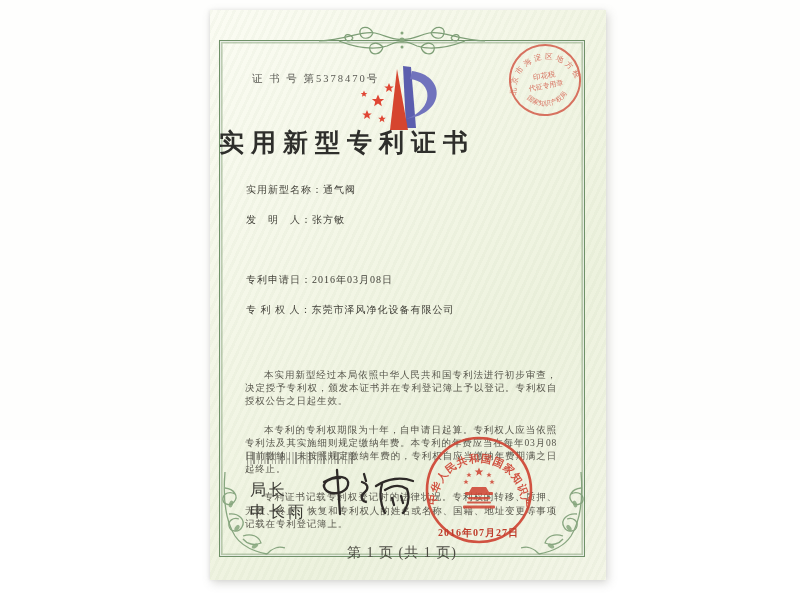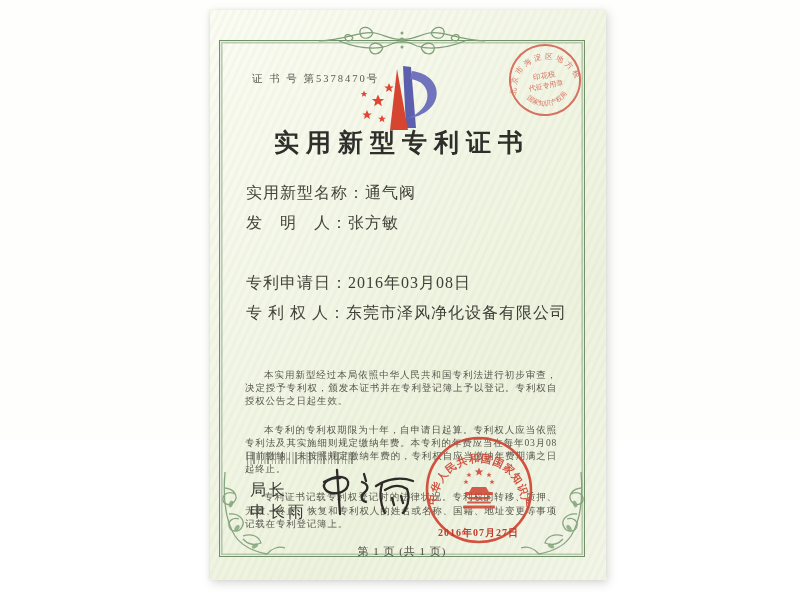--- a/index.html
+++ b/index.html
@@ -15,43 +15,43 @@
   
   .frame{position:absolute;left:9px;top:30px;width:366px;height:517px;
          border:1.6px solid #6f9068;
          box-shadow:inset 0 0 0 1px rgba(255,255,255,0.65), inset 0 0 0 2.6px rgba(128,158,118,0.5);}
   .ornament-top{position:absolute;left:107px;top:10px;width:170px;height:40px;}
   .corner{position:absolute;width:64px;height:86px;}
   .corner.bl{left:11px;top:460px;}
   .corner.br{left:311px;top:460px;transform:scaleX(-1);}
   .cert-no{position:absolute;left:42px;top:62px;font-size:10.5px;letter-spacing:2px;color:#5a5a54;}
   .logo{position:absolute;left:145px;top:48px;width:92px;height:84px;}
-  .title{position:absolute;left:9px;top:116px;width:366px;text-align:center;
+  .title{position:absolute;left:9px;top:116px;width:366px;text-align:left;
          font-size:25px;letter-spacing:7px;color:#2e2e2b;font-weight:600;}
-  .field{position:absolute;left:36px;font-size:16px;color:#45443c;letter-spacing:1px;white-space:nowrap;}
+  .field{position:absolute;left:36px;font-size:10px;color:#45443c;letter-spacing:1px;white-space:nowrap;}
   .field .val{color:#3f3e37;}
   .f0{top:173px}.f1{top:203px}.f2{top:237px}.f3{top:263px}.f4{top:293px}.f5{top:323px}
   .body-text{position:absolute;left:20px;top:344px;width:342px;color:#57564c;
              font-size:9.5px;line-height:13.2px;letter-spacing:0.8px;text-align:justify;}
   .body-text p{margin:15px;text-indent:2em;}
   .barcode{position:absolute;left:37px;top:442px;width:106px;height:12px;opacity:.75;
            background:repeating-linear-gradient(90deg,
              rgba(70,68,62,.65) 0 1px, transparent 1px 3px,
              rgba(70,68,62,.35) 3px 5px, transparent 5px 6px,
              rgba(70,68,62,.7) 6px 8px, transparent 8px 11px,
              rgba(70,68,62,.45) 11px 12px, transparent 12px 14px);}
   .director{position:absolute;left:40px;font-size:16px;font-weight:400;color:#3a3933;letter-spacing:3px;text-align:center;}
   .d1{top:470px}.d2{top:492px}
   .signature{position:absolute;left:100px;top:456px;width:110px;height:58px;}
   .office-seal{position:absolute;left:213px;top:424px;width:112px;height:112px;opacity:.92;}
   .seal-date{position:absolute;left:228px;top:516px;width:120px;font-size:10px;color:#bf3c2b;
              letter-spacing:1px;font-weight:600;z-index:5;}
   .tax-seal{position:absolute;left:296px;top:31px;width:78px;height:78px;opacity:.88;transform:rotate(-10deg);}
   .footer{position:absolute;left:9px;top:534px;width:366px;text-align:center;
-          font-size:11px;color:#4c4b43;letter-spacing:1px;}
+          font-size:14px;color:#4c4b43;letter-spacing:1px;}
   svg text{font-family:"Liberation Serif","DejaVu Serif",serif;}
 </style>
 </head>
 <body>
 
 <div class="stage">
   <div class="paper">
 
     <div class="frame"></div>
 

